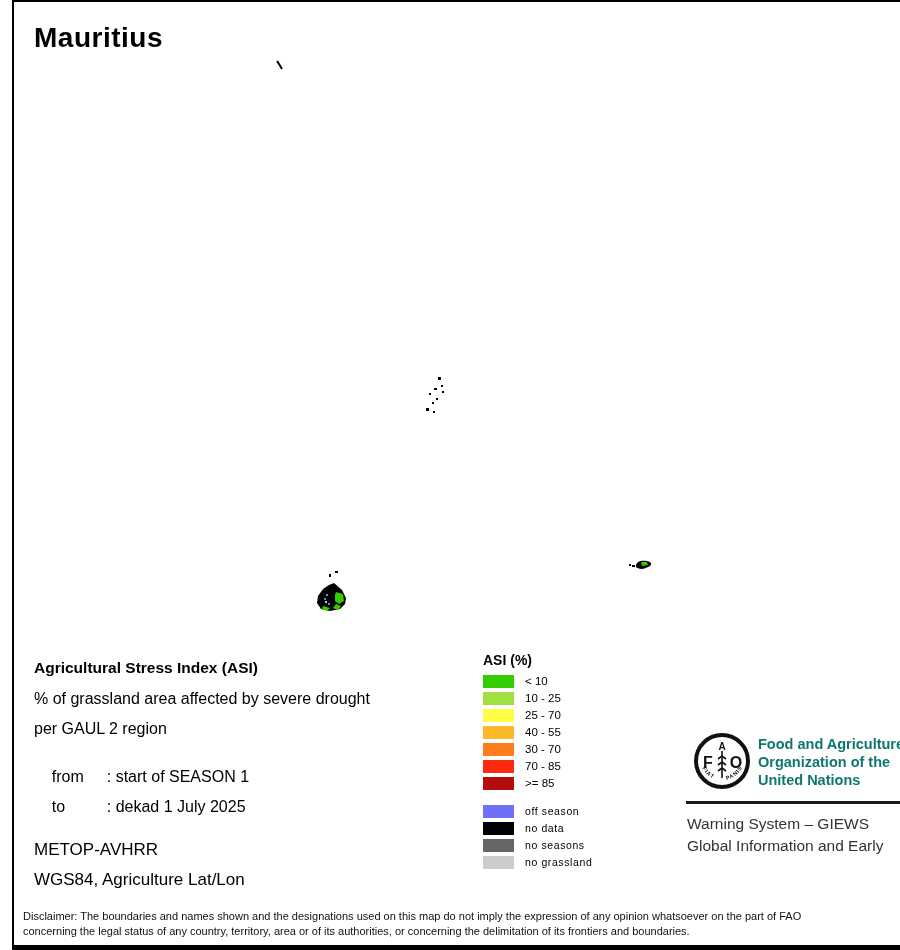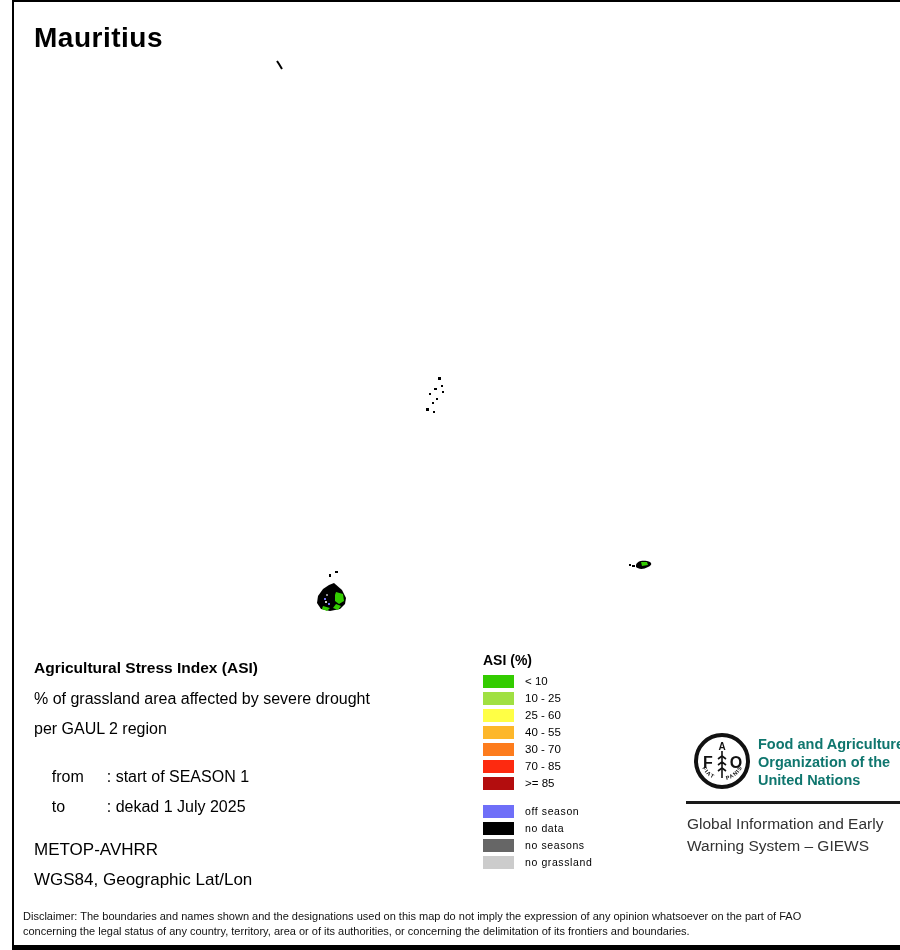--- a/index.html
+++ b/index.html
@@ -95,35 +95,35 @@
   <div class="abs info-line info-heading" style="top:657px">Agricultural Stress Index (ASI)</div>
   <div class="abs info-line" style="top:688px">% of grassland area affected by severe drought</div>
   <div class="abs info-line" style="top:718px">per GAUL 2 region</div>
   <div class="abs info-line" style="top:748px">
     <span class="kw">from</span><span>: start of SEASON 1</span>
   </div>
   <div class="abs info-line" style="top:778px">
     <span class="kw">to</span><span>: dekad 1 July 2025</span>
   </div>
   <div class="abs sensor-line" style="top:838px">METOP-AVHRR</div>
-  <div class="abs sensor-line" style="top:868px">WGS84, Geographic Lat/Lon</div>
+  <div class="abs sensor-line" style="top:868px">WGS84, Agriculture Lat/Lon</div>
 
   <div class="abs legend-title">ASI (%)</div>
   <div class="abs legend-group legend-classes" style="top:671px">
       <div class="legend-row">
         <span class="swatch" style="background: rgb(51, 204, 0);"></span>
         <span class="legend-label">&lt; 10</span>
       </div>
       <div class="legend-row">
         <span class="swatch" style="background: rgb(160, 224, 66);"></span>
         <span class="legend-label">10 - 25</span>
       </div>
       <div class="legend-row">
         <span class="swatch" style="background: rgb(255, 255, 69);"></span>
-        <span class="legend-label">25 - 60</span>
+        <span class="legend-label">25 - 70</span>
       </div>
       <div class="legend-row">
         <span class="swatch" style="background: rgb(253, 183, 42);"></span>
         <span class="legend-label">40 - 55</span>
       </div>
       <div class="legend-row">
         <span class="swatch" style="background: rgb(253, 124, 29);"></span>
         <span class="legend-label">30 - 70</span>
       </div>
       <div class="legend-row">
@@ -176,22 +176,22 @@
     </text>
   </svg>
 
   <div class="abs fao-org">
     <div>Food and Agriculture</div>
     <div>Organization of the</div>
     <div>United Nations</div>
   </div>
   <div class="abs fao-rule"></div>
   <div class="abs fao-giews">
+    <div>Warning System – GIEWS</div>
     <div>Global Information and Early</div>
-    <div>Warning System – GIEWS</div>
   </div>
 
   <div class="abs disclaimer">
     <div>Disclaimer: The boundaries and names shown and the designations used on this map do not imply the expression of any opinion whatsoever on the part of FAO</div>
     <div>concerning the legal status of any country, territory, area or of its authorities, or concerning the delimitation of its frontiers and boundaries.</div>
   </div>
 
 </div>
 
 </body></html>

